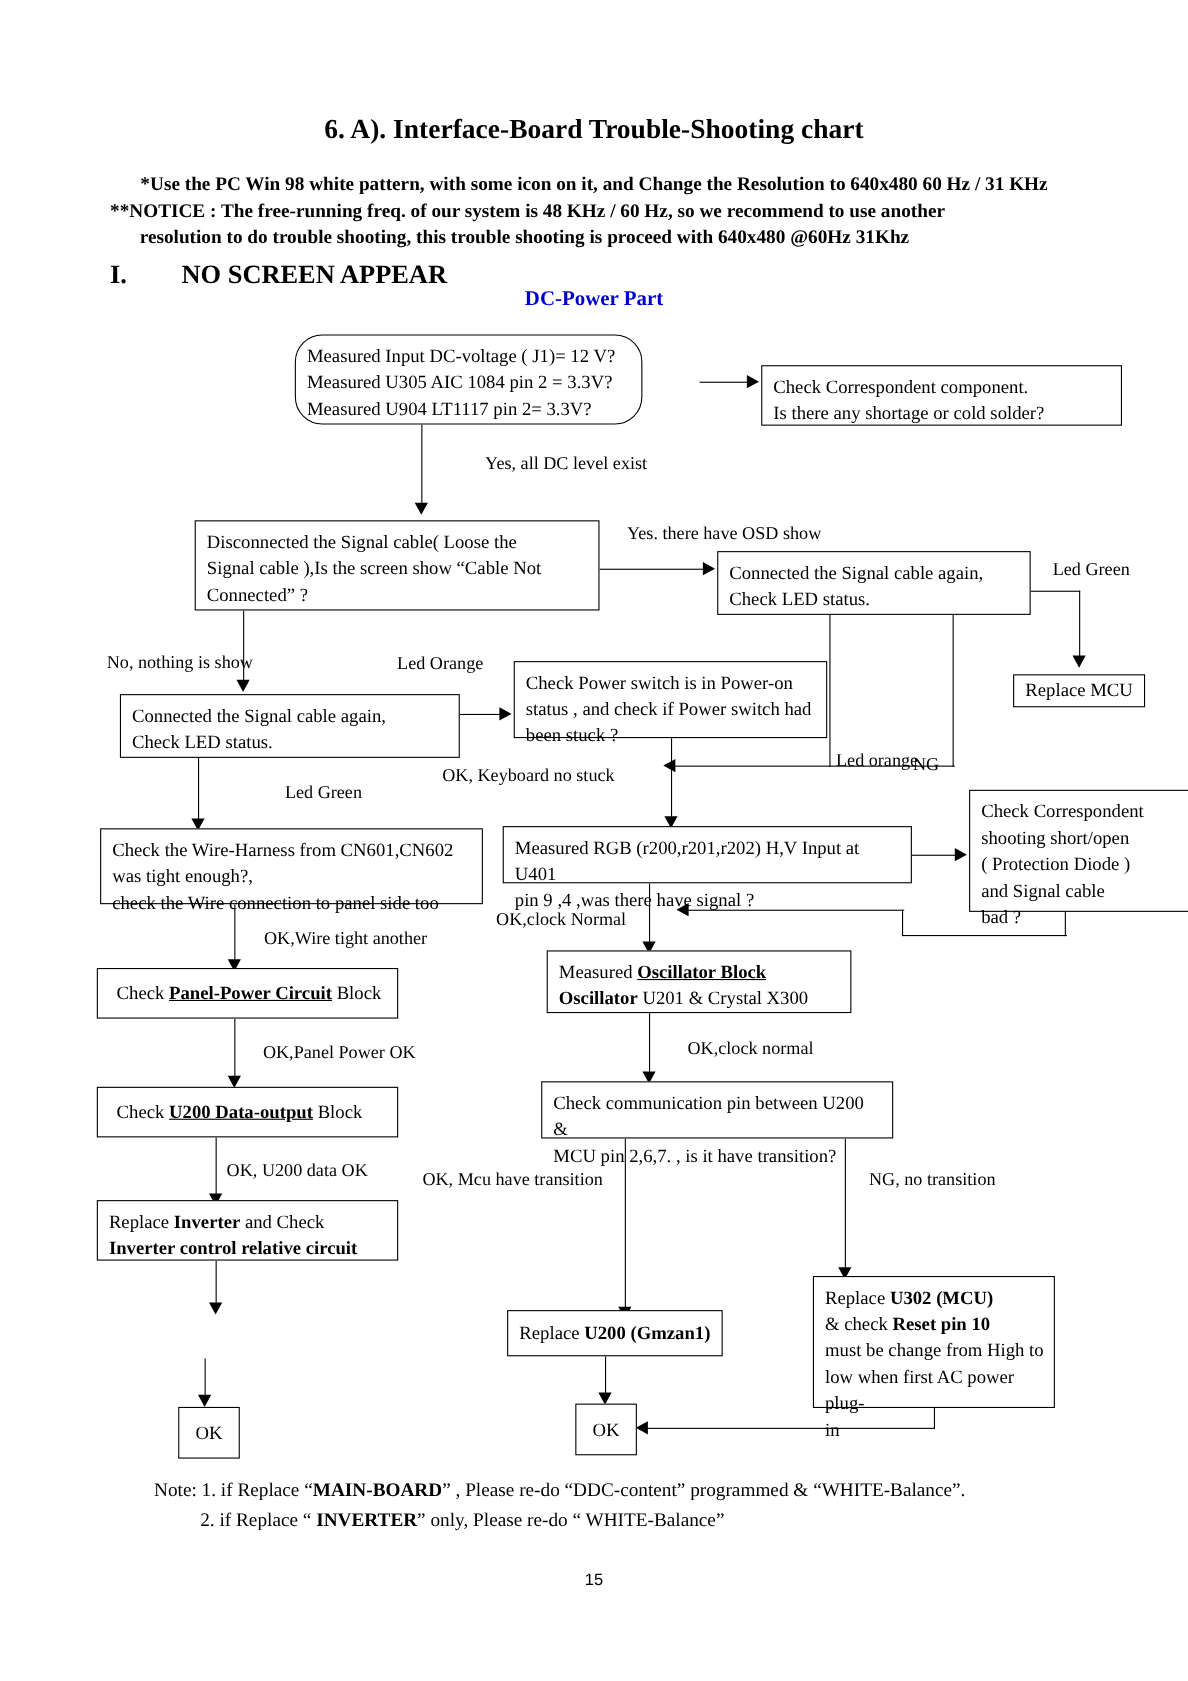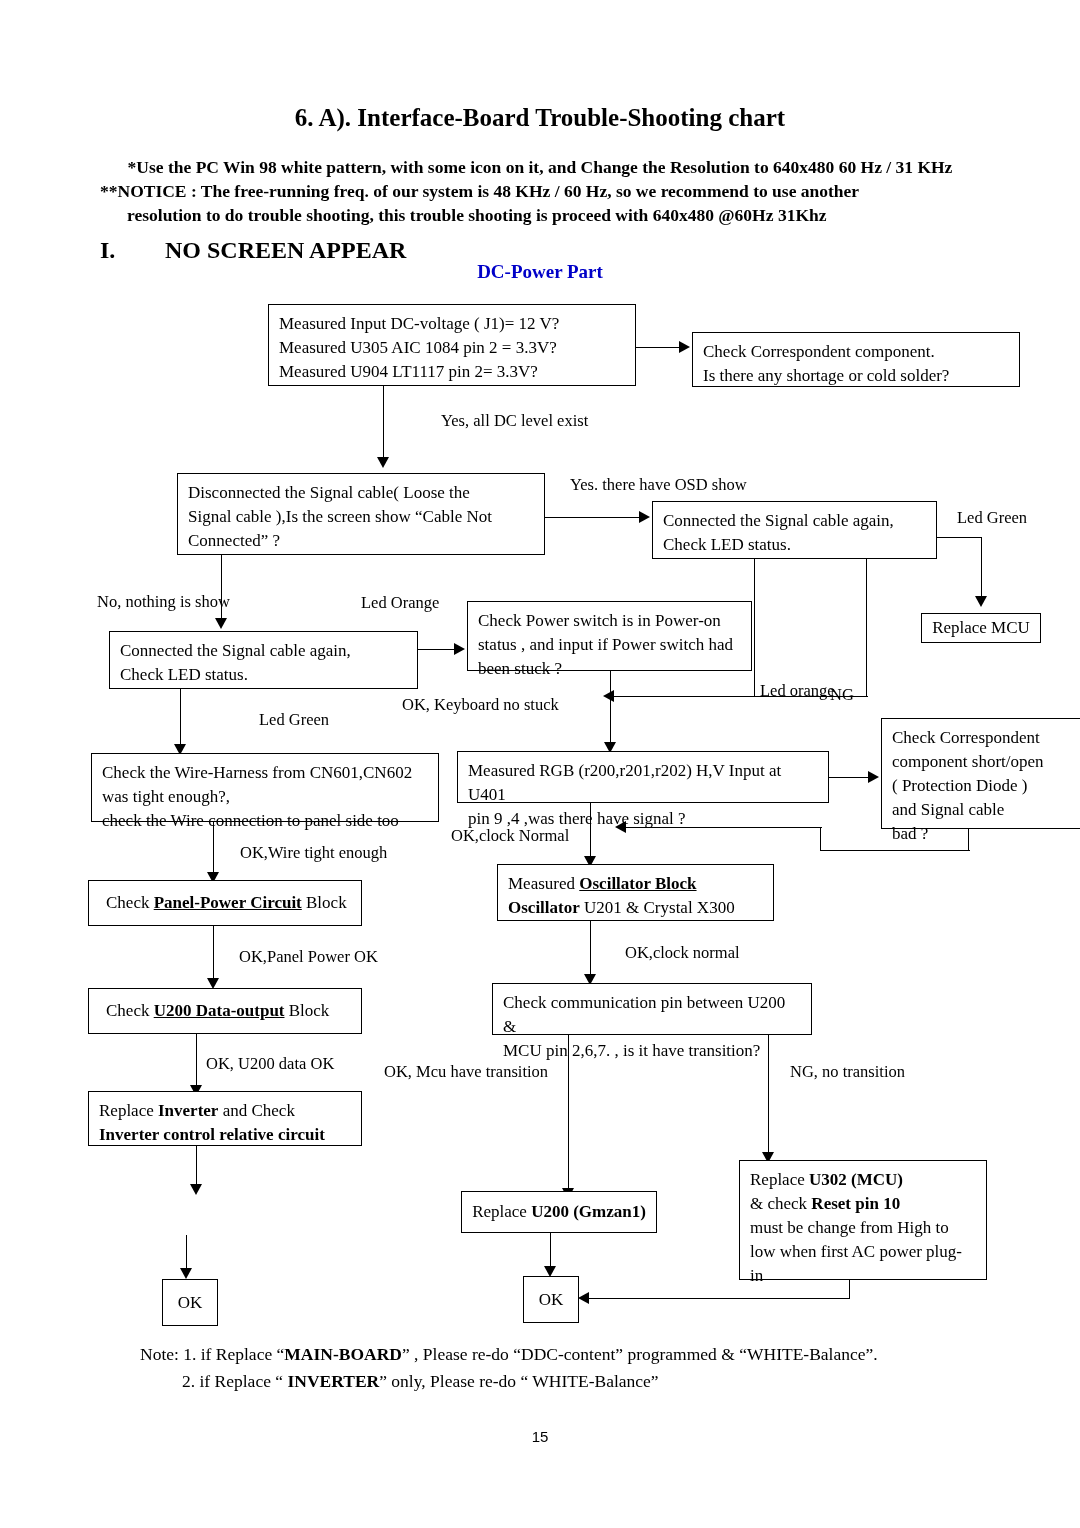--- a/index.html
+++ b/index.html
@@ -157,21 +157,21 @@
   <div class="notice">
     <span class="ln1">*Use the PC Win 98 white pattern, with some icon on it, and Change the Resolution to 640x480 60 Hz / 31 KHz</span>
     <span class="ln2">**NOTICE : The free-running freq. of our system is 48 KHz / 60 Hz, so we recommend to use another</span>
     <span class="ln3">resolution to do trouble shooting, this trouble shooting is proceed with 640x480 @60Hz 31Khz</span>
   </div>
 
   <div class="section-num">I.</div>
   <div class="section-title">NO SCREEN APPEAR</div>
   <div class="subhead"><span>DC-Power Part</span></div>
 
-  <div class="box" style="left:268px; top:304px; width:368px; height:82px;">
+  <div class="box" style="left:268px; top:304px; width:316px; height:82px;border-radius:25px;">
     <div>Measured Input DC-voltage ( J1)= 12 V?</div>
     <div>Measured U305 AIC 1084 pin 2 = 3.3V?</div>
     <div>Measured U904 LT1117 pin 2= 3.3V?</div>
   </div>
 
   <div class="box" style="left:692px; top:332px; width:328px; height:55px;">
     <div>Check Correspondent component.</div>
     <div>Is there any shortage or cold solder?</div>
   </div>
 
@@ -210,21 +210,21 @@
   <div class="arrow-d" style="left:215px; top:618px;"></div>
   <div class="lbl" style="left:97px; top:592px;">No, nothing is show</div>
 
   <div class="box" style="left:109px; top:631px; width:309px; height:58px;">
     <div>Connected the Signal cable again,</div>
     <div>Check LED status.</div>
   </div>
 
   <div class="box" style="left:467px; top:601px; width:285px; height:70px;">
     <div>Check Power switch is in Power-on</div>
-    <div>status , and input if Power switch had</div>
+    <div>status , and check if Power switch had</div>
     <div>been stuck ?</div>
   </div>
 
   <div class="hline" style="left:418px; top:649px; width:37px;"></div>
   <div class="arrow-r" style="left:454px; top:643px;"></div>
   <div class="lbl" style="left:361px; top:593px;">Led Orange</div>
 
   <div class="vline" style="left:754px; top:559px; height:138px;"></div>
 
   <div class="vline" style="left:866px; top:559px; height:138px;"></div>
@@ -246,21 +246,21 @@
     <div>check the Wire connection to panel side too</div>
   </div>
 
   <div class="box" style="left:457px; top:751px; width:372px; height:52px;">
     <div>Measured RGB (r200,r201,r202) H,V Input at U401</div>
     <div>pin 9 ,4 ,was there have signal ?</div>
   </div>
 
   <div class="box" style="left:881px; top:718px; width:207px; height:111px;">
     <div>Check Correspondent</div>
-    <div>component short/open</div>
+    <div>shooting short/open</div>
     <div> ( Protection Diode )</div>
     <div>and Signal cable</div>
     <div>bad ?</div>
   </div>
 
   <div class="hline" style="left:829px; top:777px; width:40px;"></div>
   <div class="arrow-r" style="left:868px; top:771px;"></div>
   <div class="lbl" style="left:830px; top:685px;">NG</div>
 
   <div class="vline" style="left:968px; top:829px; height:22px;"></div>
@@ -268,21 +268,21 @@
   <div class="vline" style="left:820px; top:827px; height:24px;"></div>
   <div class="hline" style="left:622px; top:827px; width:200px;"></div>
   <div class="arrow-l" style="left:615px; top:821px;"></div>
 
   <div class="vline" style="left:590px; top:803px; height:58px;"></div>
   <div class="arrow-d" style="left:584px; top:856px;"></div>
   <div class="lbl" style="left:451px; top:826px;">OK,clock Normal</div>
 
   <div class="vline" style="left:213px; top:822px; height:55px;"></div>
   <div class="arrow-d" style="left:207px; top:872px;"></div>
-  <div class="lbl" style="left:240px; top:843px;">OK,Wire tight enough</div>
+  <div class="lbl" style="left:240px; top:843px;">OK,Wire tight another</div>
 
   <div class="box center" style="left:88px; top:880px; width:274px; height:46px; justify-content:flex-start; padding-left:17px;">
     <span><span>Check </span><b><u>Panel-Power Circuit</u></b><span> Block</span></span>
   </div>
 
   <div class="box" style="left:497px; top:864px; width:277px; height:57px;">
     <div><span>Measured </span><b><u>Oscillator Block</u></b></div>
     <div><b>Oscillator</b><span> U201 &amp; Crystal X300</span></div>
   </div>
 
@@ -313,21 +313,21 @@
 
   <div class="vline" style="left:768px; top:1035px; height:126px;"></div>
   <div class="arrow-d" style="left:762px; top:1152px;"></div>
   <div class="lbl" style="left:790px; top:1062px;">NG, no transition</div>
 
   <div class="box" style="left:88px; top:1091px; width:274px; height:55px;">
     <div><span>Replace </span><b>Inverter</b><span> and Check</span></div>
     <div><b>Inverter control relative circuit</b></div>
   </div>
 
-  <div class="box" style="left:739px; top:1160px; width:248px; height:120px;">
+  <div class="box" style="left:739px; top:1160px; width:220px; height:120px;">
     <div><span>Replace </span><b>U302 (MCU)</b></div>
     <div><span>&amp; check </span><b>Reset pin 10</b></div>
     <div>must be change from High to</div>
     <div>low when first AC power plug-</div>
     <div>in</div>
   </div>
 
   <div class="vline" style="left:196px; top:1146px; height:43px;"></div>
   <div class="arrow-d" style="left:190px; top:1184px;"></div>
 

